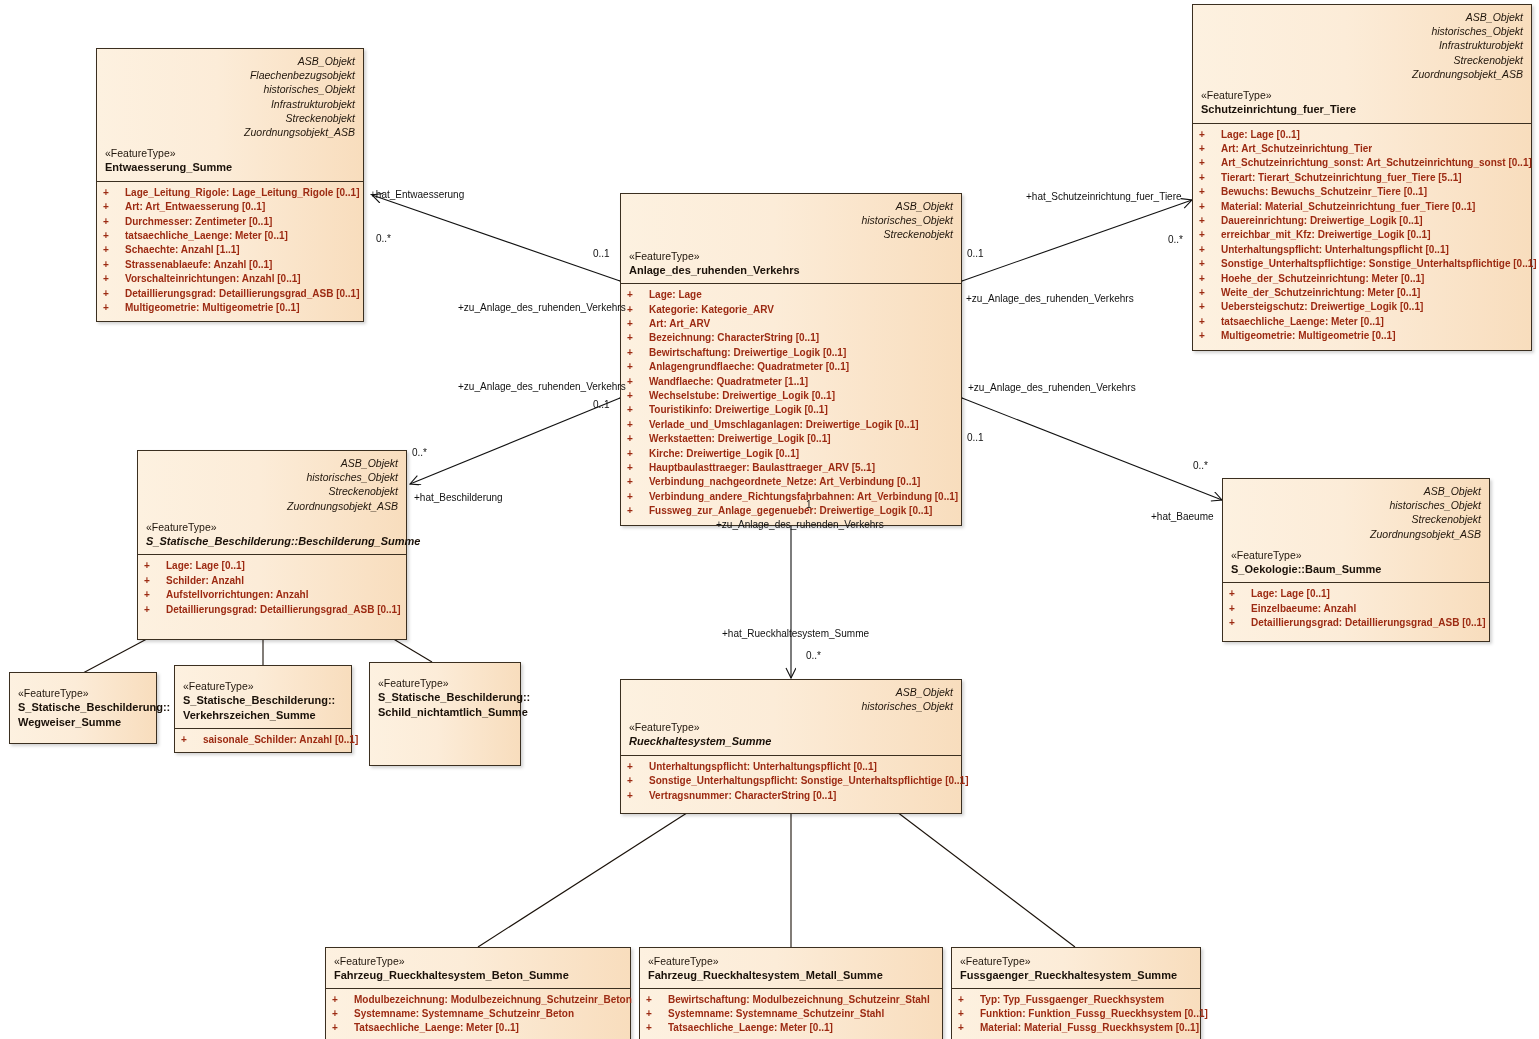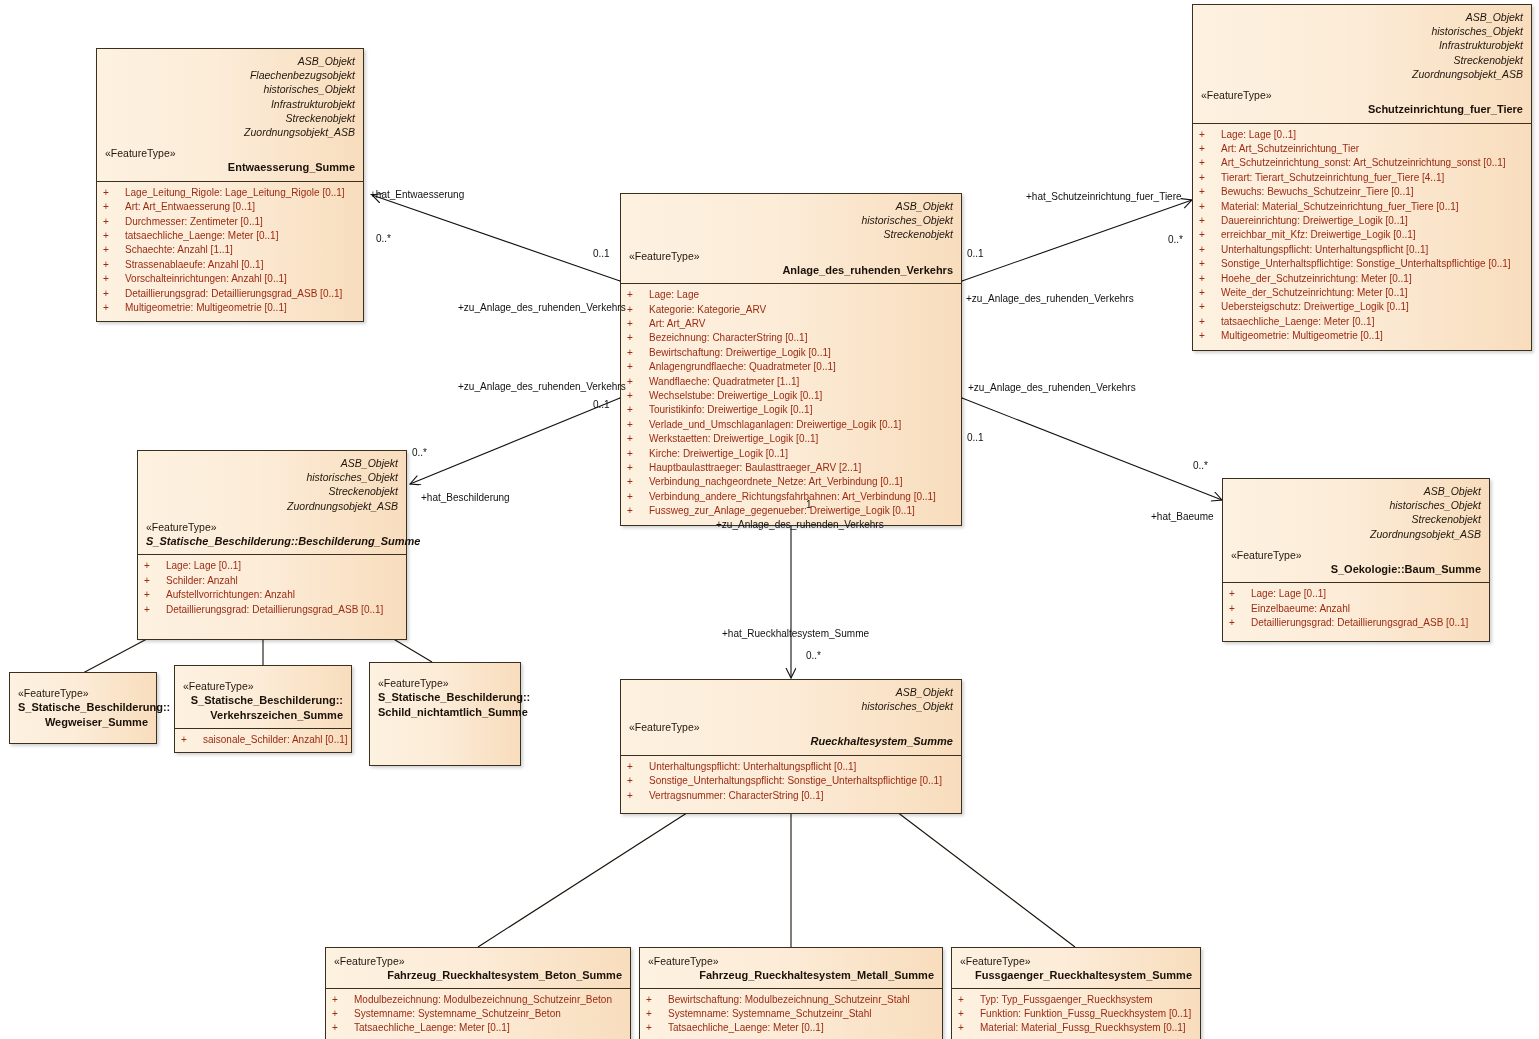--- a/index.html
+++ b/index.html
@@ -27,41 +27,42 @@
     line-height:14.2px;
   }
   .stereotype{
     text-align:left;
     font-size:10.5px;
     color:#20160c;
     margin-top:8px;
     line-height:13px;
   }
   .cname{
-    text-align:right;
+    text-align:left;
     font-size:11px;
     font-weight:bold;
     color:#1a1109;
     line-height:13.5px;
     margin-top:1px;
   }
   .cname.abstract{font-style:italic;}
   .divider{
     border-top:1px solid #3b2f20;
     height:0;
     font-size:0;
     line-height:0;
   }
   .attrs{padding:4px 4px 6px 4px;}
   .attr{
     font-size:10px;
     color:#9c2a12;
     line-height:14.4px;
     white-space:nowrap;
     padding-left:2px;
+    font-weight:bold;
   }
   .attr .vis{display:inline-block;width:22px;color:#9c2a12;}
 
   .edge-label{
     position:absolute;
     font-size:10px;
     color:#111111;
     white-space:nowrap;
     line-height:12px;
   }
@@ -166,21 +167,21 @@
         <div>Zuordnungsobjekt_ASB</div>
       </div>
       <div class="stereotype">«FeatureType»</div>
       <div class="cname">Schutzeinrichtung_fuer_Tiere</div>
     </div>
     <div class="divider"></div>
     <div class="attrs">
       <div class="attr"><span class="vis">+</span><span>Lage: Lage [0..1]</span></div>
       <div class="attr"><span class="vis">+</span><span>Art: Art_Schutzeinrichtung_Tier</span></div>
       <div class="attr"><span class="vis">+</span><span>Art_Schutzeinrichtung_sonst: Art_Schutzeinrichtung_sonst [0..1]</span></div>
-      <div class="attr"><span class="vis">+</span><span>Tierart: Tierart_Schutzeinrichtung_fuer_Tiere [4..1]</span></div>
+      <div class="attr"><span class="vis">+</span><span>Tierart: Tierart_Schutzeinrichtung_fuer_Tiere [5..1]</span></div>
       <div class="attr"><span class="vis">+</span><span>Bewuchs: Bewuchs_Schutzeinr_Tiere [0..1]</span></div>
       <div class="attr"><span class="vis">+</span><span>Material: Material_Schutzeinrichtung_fuer_Tiere [0..1]</span></div>
       <div class="attr"><span class="vis">+</span><span>Dauereinrichtung: Dreiwertige_Logik [0..1]</span></div>
       <div class="attr"><span class="vis">+</span><span>erreichbar_mit_Kfz: Dreiwertige_Logik [0..1]</span></div>
       <div class="attr"><span class="vis">+</span><span>Unterhaltungspflicht: Unterhaltungspflicht [0..1]</span></div>
       <div class="attr"><span class="vis">+</span><span>Sonstige_Unterhaltspflichtige: Sonstige_Unterhaltspflichtige [0..1]</span></div>
       <div class="attr"><span class="vis">+</span><span>Hoehe_der_Schutzeinrichtung: Meter [0..1]</span></div>
       <div class="attr"><span class="vis">+</span><span>Weite_der_Schutzeinrichtung: Meter [0..1]</span></div>
       <div class="attr"><span class="vis">+</span><span>Uebersteigschutz: Dreiwertige_Logik [0..1]</span></div>
       <div class="attr"><span class="vis">+</span><span>tatsaechliche_Laenge: Meter [0..1]</span></div>
@@ -205,21 +206,21 @@
       <div class="attr"><span class="vis">+</span><span>Art: Art_ARV</span></div>
       <div class="attr"><span class="vis">+</span><span>Bezeichnung: CharacterString [0..1]</span></div>
       <div class="attr"><span class="vis">+</span><span>Bewirtschaftung: Dreiwertige_Logik [0..1]</span></div>
       <div class="attr"><span class="vis">+</span><span>Anlagengrundflaeche: Quadratmeter [0..1]</span></div>
       <div class="attr"><span class="vis">+</span><span>Wandflaeche: Quadratmeter [1..1]</span></div>
       <div class="attr"><span class="vis">+</span><span>Wechselstube: Dreiwertige_Logik [0..1]</span></div>
       <div class="attr"><span class="vis">+</span><span>Touristikinfo: Dreiwertige_Logik [0..1]</span></div>
       <div class="attr"><span class="vis">+</span><span>Verlade_und_Umschlaganlagen: Dreiwertige_Logik [0..1]</span></div>
       <div class="attr"><span class="vis">+</span><span>Werkstaetten: Dreiwertige_Logik [0..1]</span></div>
       <div class="attr"><span class="vis">+</span><span>Kirche: Dreiwertige_Logik [0..1]</span></div>
-      <div class="attr"><span class="vis">+</span><span>Hauptbaulasttraeger: Baulasttraeger_ARV [2..1]</span></div>
+      <div class="attr"><span class="vis">+</span><span>Hauptbaulasttraeger: Baulasttraeger_ARV [5..1]</span></div>
       <div class="attr"><span class="vis">+</span><span>Verbindung_nachgeordnete_Netze: Art_Verbindung [0..1]</span></div>
       <div class="attr"><span class="vis">+</span><span>Verbindung_andere_Richtungsfahrbahnen: Art_Verbindung [0..1]</span></div>
       <div class="attr"><span class="vis">+</span><span>Fussweg_zur_Anlage_gegenueber: Dreiwertige_Logik [0..1]</span></div>
     </div>
   </div>
 
   <div class="uml-class" style="left:137px; top:450px; width:270px;">
     <div class="uml-head">
       <div class="supertypes">
         <div>ASB_Objekt</div>
@@ -345,21 +346,21 @@
   <div class="edge-label" style="left:370px; top:189px;">+hat_Entwaesserung</div>
   <div class="mult" style="left:376px; top:233px;">0..*</div>
   <div class="edge-label" style="left:458px; top:302px;">+zu_Anlage_des_ruhenden_Verkehrs</div>
   <div class="mult" style="left:593px; top:248px;">0..1</div>
 
   <div class="edge-label" style="left:1026px; top:191px;">+hat_Schutzeinrichtung_fuer_Tiere</div>
   <div class="mult" style="left:1168px; top:234px;">0..*</div>
   <div class="edge-label" style="left:966px; top:293px;">+zu_Anlage_des_ruhenden_Verkehrs</div>
   <div class="mult" style="left:967px; top:248px;">0..1</div>
 
-  <div class="edge-label" style="left:414px; top:492px;margin-left:7px;">+hat_Beschilderung</div>
+  <div class="edge-label" style="left:414px; top:492px;">+hat_Beschilderung</div>
   <div class="mult" style="left:412px; top:447px;">0..*</div>
   <div class="edge-label" style="left:458px; top:381px;">+zu_Anlage_des_ruhenden_Verkehrs</div>
   <div class="mult" style="left:593px; top:399px;">0..1</div>
 
   <div class="edge-label" style="left:1151px; top:511px;">+hat_Baeume</div>
   <div class="mult" style="left:1193px; top:460px;">0..*</div>
   <div class="edge-label" style="left:968px; top:382px;">+zu_Anlage_des_ruhenden_Verkehrs</div>
   <div class="mult" style="left:967px; top:432px;">0..1</div>
 
   <div class="edge-label" style="left:716px; top:519px;">+zu_Anlage_des_ruhenden_Verkehrs</div>

